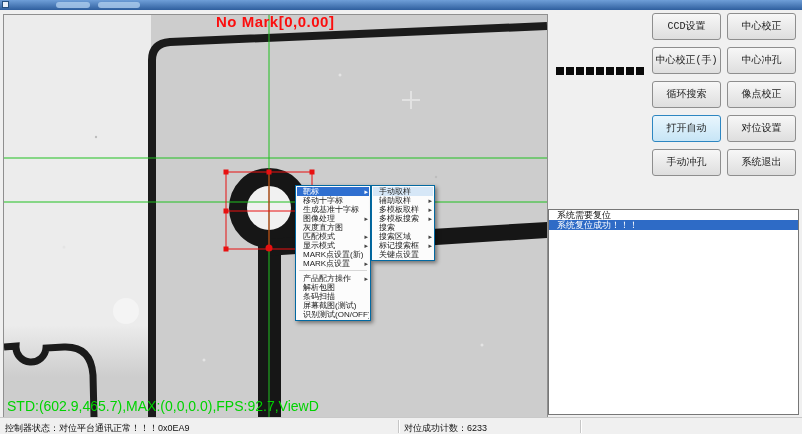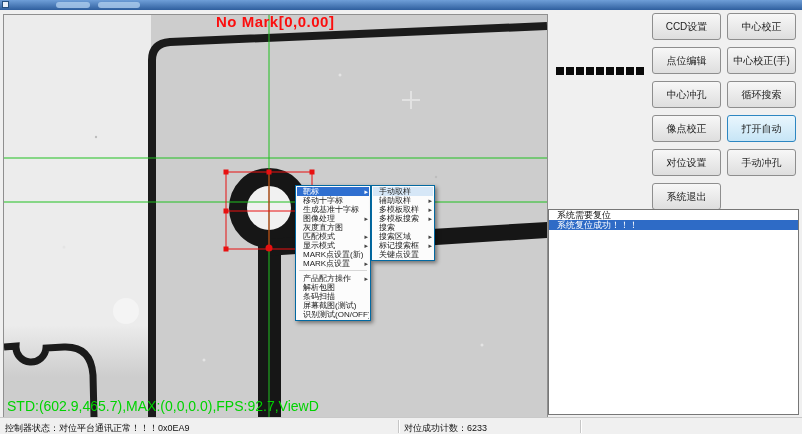--- a/index.html
+++ b/index.html
@@ -20,21 +20,21 @@
   .photo-box{position:absolute;left:3px;top:14px;width:543px;height:402px;
     box-sizing:content-box;border:1px solid #8f8f8f;background:#cdcdcd;}
   .photo-box svg{position:absolute;left:0;top:0;}
   .no-mark{position:absolute;left:212px;top:-2px;font-size:15px;font-weight:bold;
     color:#fb0e0e;letter-spacing:.5px;white-space:nowrap;}
   .std-label{position:absolute;left:3px;bottom:3px;font-size:14px;color:#00d300;white-space:nowrap;}
   
   .squares{position:absolute;left:556px;top:67px;white-space:nowrap;font-size:0;}
   .squares span{display:inline-block;width:8px;height:8px;background:#0a0a0a;margin-right:2px;}
   .btn-grid{position:absolute;left:652px;top:13px;display:grid;
-    grid-template-columns:69px 69px;gap:7px 6px;}
+    grid-template-columns:69px 69px;gap:7px 6px;font-family:Liberation Mono, monospace;}
   .btn{height:27px;line-height:25px;text-align:center;font-size:10px;color:#1a1a1a;
     background:linear-gradient(#f7f7f7,#dedede);border:1px solid #8e8e8e;
     border-radius:3px;box-sizing:border-box;white-space:nowrap;overflow:hidden;}
   .btn.active{background:linear-gradient(#e9f6fd,#c7e5f6);border-color:#2d86c1;}
   .logbox{position:absolute;left:548px;top:209px;width:251px;height:206px;
     background:#fff;border:1px solid #777;box-sizing:border-box;overflow:hidden;}
   .lrow{height:10px;line-height:10px;font-size:9px;padding-left:8px;color:#111;white-space:nowrap;}
   .lrow.sel{background:#2e6bc6;color:#fff;}
   
   .menu{position:absolute;background:#fcfcfc;border:1px solid #0369a1;
@@ -126,21 +126,20 @@
       </g>
     </svg>
     <div class="no-mark">No Mark[0,0.00]</div>
     <div class="std-label">STD:(602.9,465.7),MAX:(0,0,0.0),FPS:92.7,ViewD</div>
   </div>
 
   <div class="squares"><span></span><span></span><span></span><span></span><span></span><span></span><span></span><span></span><span></span></div>
   <div class="btn-grid">
       <div class="btn">CCD设置</div>
       <div class="btn">中心校正</div>
-      <div class="btn">点位编辑</div>
       <div class="btn">中心校正(手)</div>
       <div class="btn">中心冲孔</div>
       <div class="btn">循环搜索</div>
       <div class="btn">像点校正</div>
       <div class="btn active">打开自动</div>
       <div class="btn">对位设置</div>
       <div class="btn">手动冲孔</div>
       <div class="btn">系统退出</div>
     </div>
   <div class="logbox">

